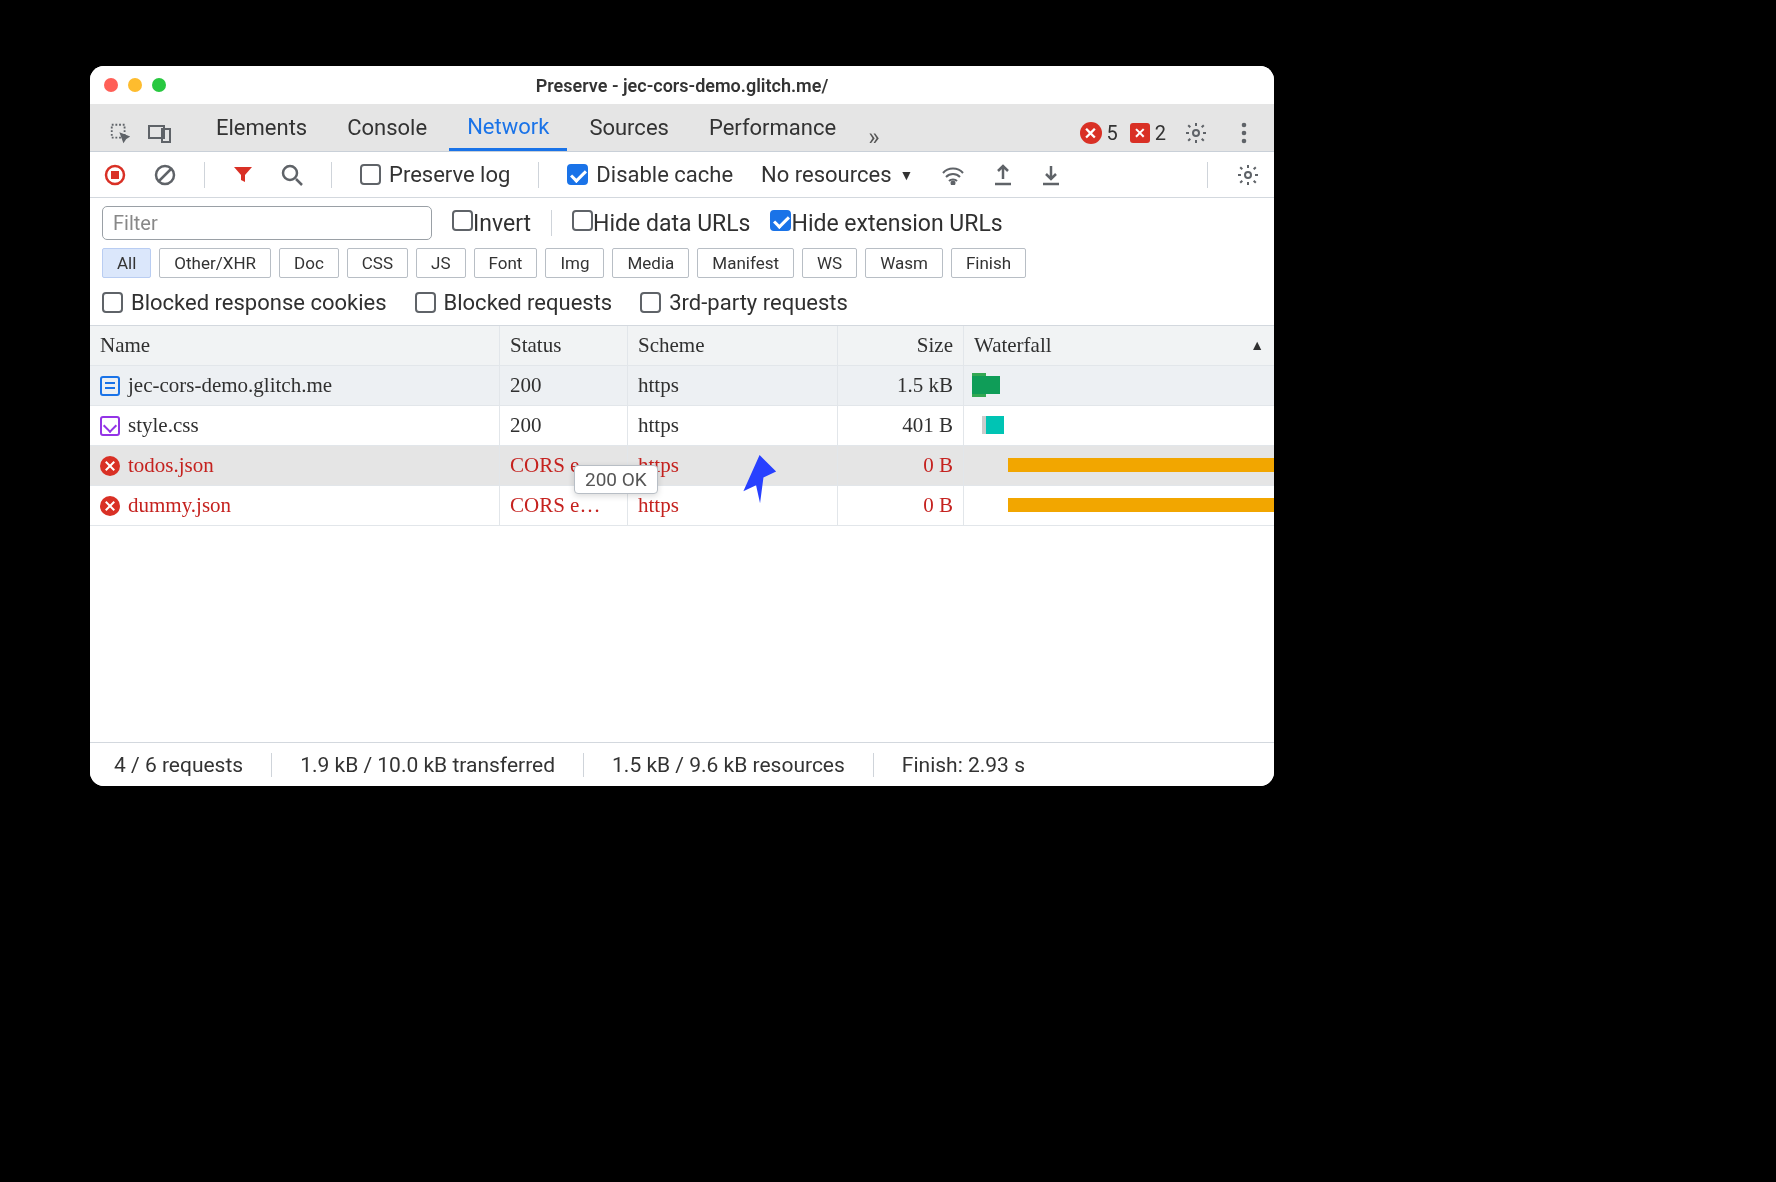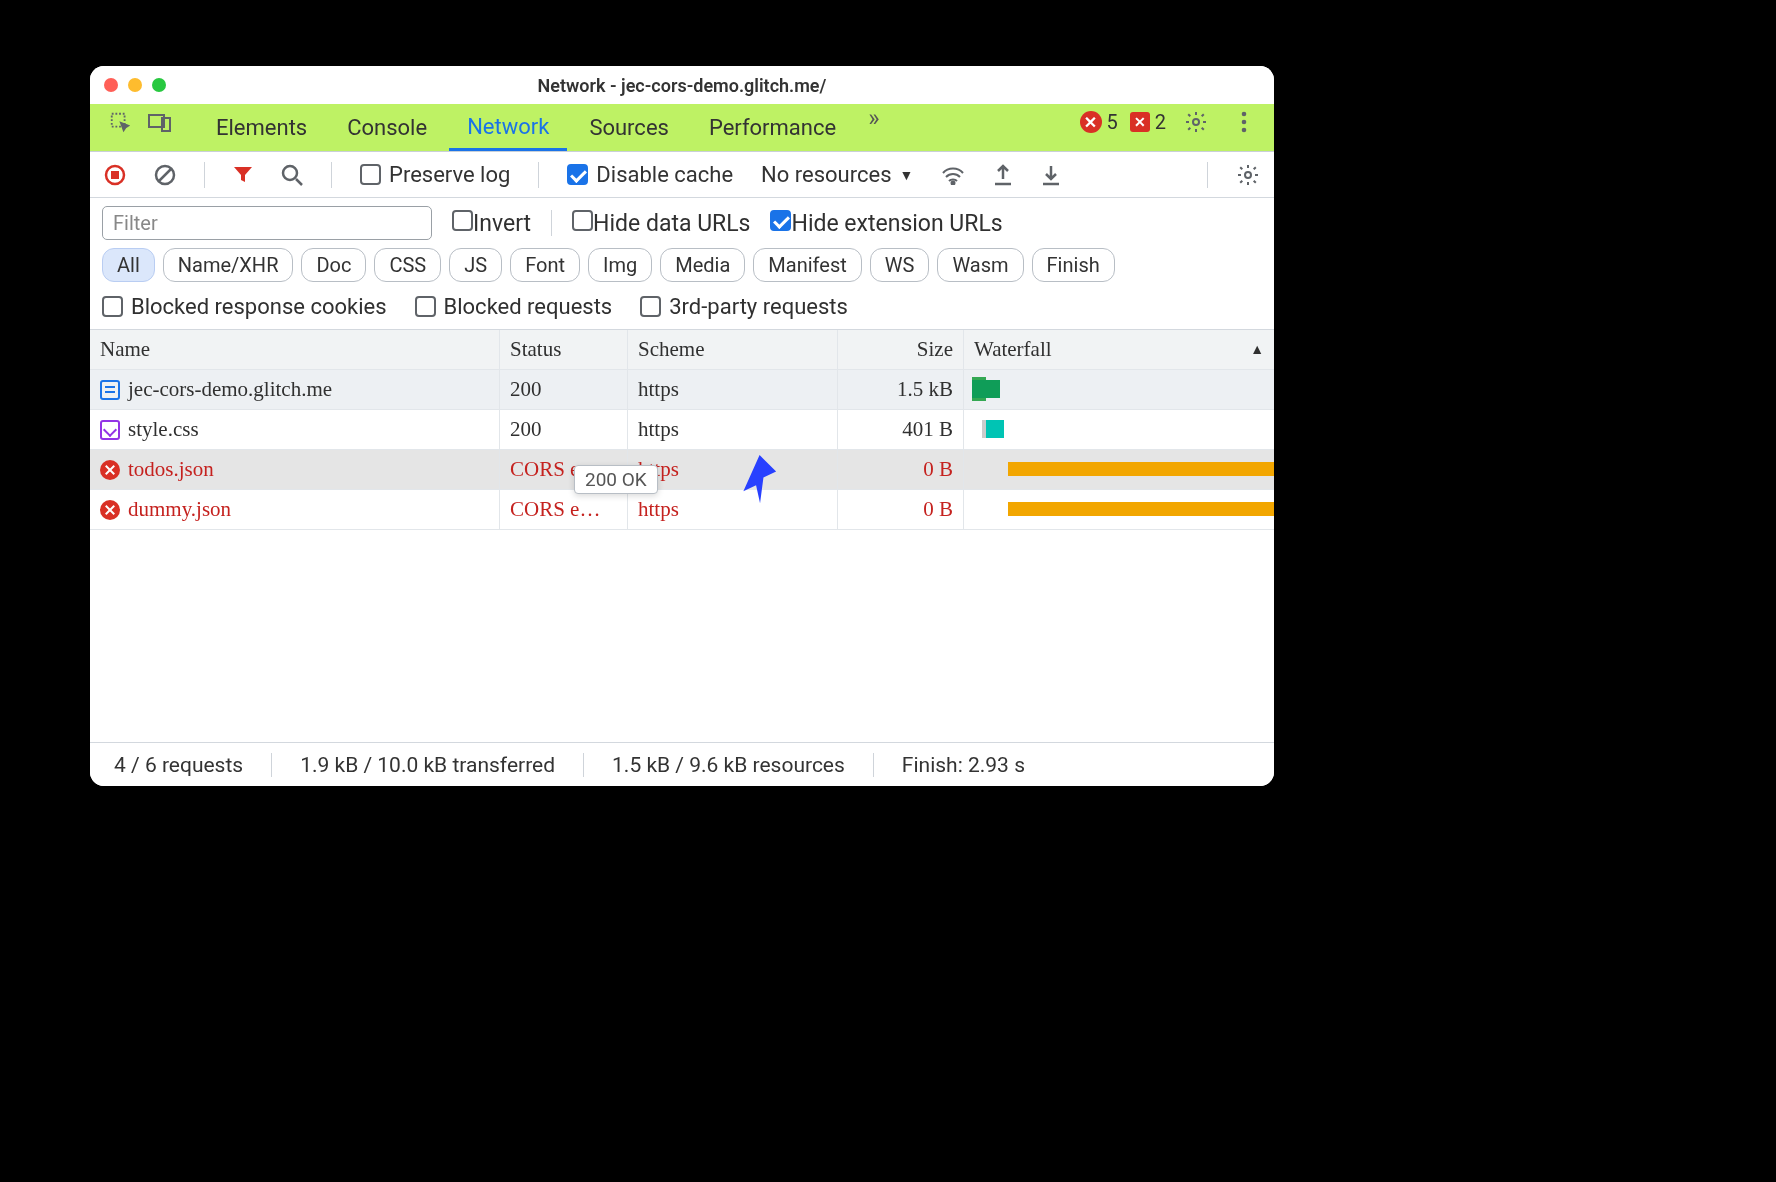--- a/index.html
+++ b/index.html
@@ -37,23 +37,23 @@
   .t-yel{background:#febc2e;}
   .t-grn{background:#28c840;}
   .titlebar .title {
     position:absolute; left:0; right:0; text-align:center;
     font-weight:600; font-size:18px; color:#333;
   }
 
   
   .tabbar {
     height: 48px;
-    background: #bef264;
+    background: #e5e5e5;
     border-bottom: 1px solid #c9d0d8;
-    display:flex; align-items:flex-start;
+    display:flex; align-items:flex-end;
     padding: 0 12px;
     gap: 4px;
     position: relative;
   }
   .tabbar .iconbtn {
     width: 36px; height: 36px; display:flex; align-items:center; justify-content:center;
     color:#5f6368; border-radius:4px;
   }
   .tabbar .tab {
     padding: 0 18px; height:100%; display:flex; align-items:center;
@@ -101,21 +101,21 @@
     width: 330px; height:34px; border:1px solid #9aa0a6; border-radius:5px;
     padding:0 10px; font-size:20px; color:#888;
     display:flex; align-items:center;
   }
 
   
   .pillrow {
     display:flex; align-items:center; padding:2px 12px 10px; gap:8px; flex-wrap:wrap;
   }
   .pill {
-    border:1px solid #b8bec5; border-radius:12px; padding:4px 14px; font-size:20px;
+    border:1px solid #b8bec5; border-radius:2px; padding:4px 14px; font-size:17px;
     background:#fff; color:#333;
   }
   .pill.active { background:#dbe7fb; border-color:#b9cdf2;}
 
   .checkrow {
     display:flex; align-items:center; padding:2px 12px 10px; gap:28px; font-size:22px;
   }
   .checkrow label{display:flex;align-items:center;gap:8px;}
 
   
@@ -185,21 +185,21 @@
 <body>
 
 <div class="window">
 
   <div class="titlebar">
     <div class="traffic">
       <span class="t-red"></span>
       <span class="t-yel"></span>
       <span class="t-grn"></span>
     </div>
-    <div class="title">Network - jec-cors-demo.glitch.me/</div>
+    <div class="title">Preserve - jec-cors-demo.glitch.me/</div>
   </div>
 
   <div class="tabbar">
     <div class="iconbtn">
       <svg width="22" height="22" viewBox="0 0 24 24" fill="none" stroke="#5f6368" stroke-width="2">
         <rect x="3" y="3" width="14" height="14" stroke-dasharray="2 2"></rect>
           <path d="M13 13l8 3-3 2-2 3-3-8z" fill="#5f6368"></path>
       </svg>
     </div>
     <div class="iconbtn">
@@ -311,21 +311,21 @@
       <span style="color:#888">Filter</span>
     </div>
     <label><span class="cbx"></span><span>Invert</span></label>
     <div class="sep" style="width:1px;height:26px;background:#cfd4da;"></div>
     <label><span class="cbx"></span><span>Hide data URLs</span></label>
     <label><span class="cbx checked"></span><span>Hide extension URLs</span></label>
   </div>
 
   <div class="pillrow">
     <span class="pill active">All</span>
-    <span class="pill">Name/XHR</span>
+    <span class="pill">Other/XHR</span>
     <span class="pill">Doc</span>
     <span class="pill">CSS</span>
     <span class="pill">JS</span>
     <span class="pill">Font</span>
     <span class="pill">Img</span>
     <span class="pill">Media</span>
     <span class="pill">Manifest</span>
     <span class="pill">WS</span>
     <span class="pill">Wasm</span>
     <span class="pill">Finish</span>

